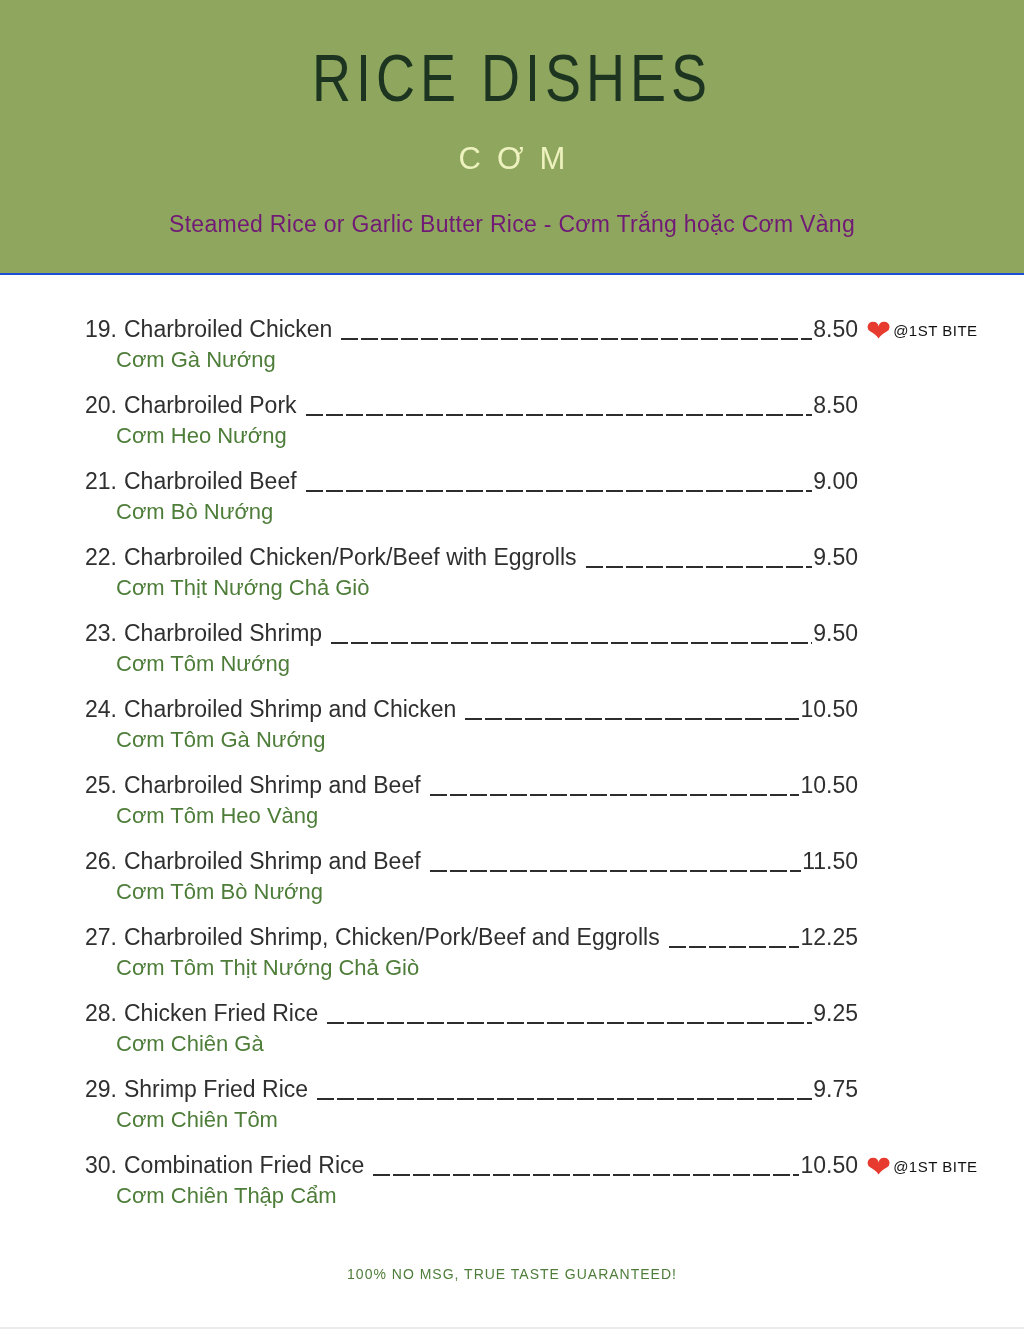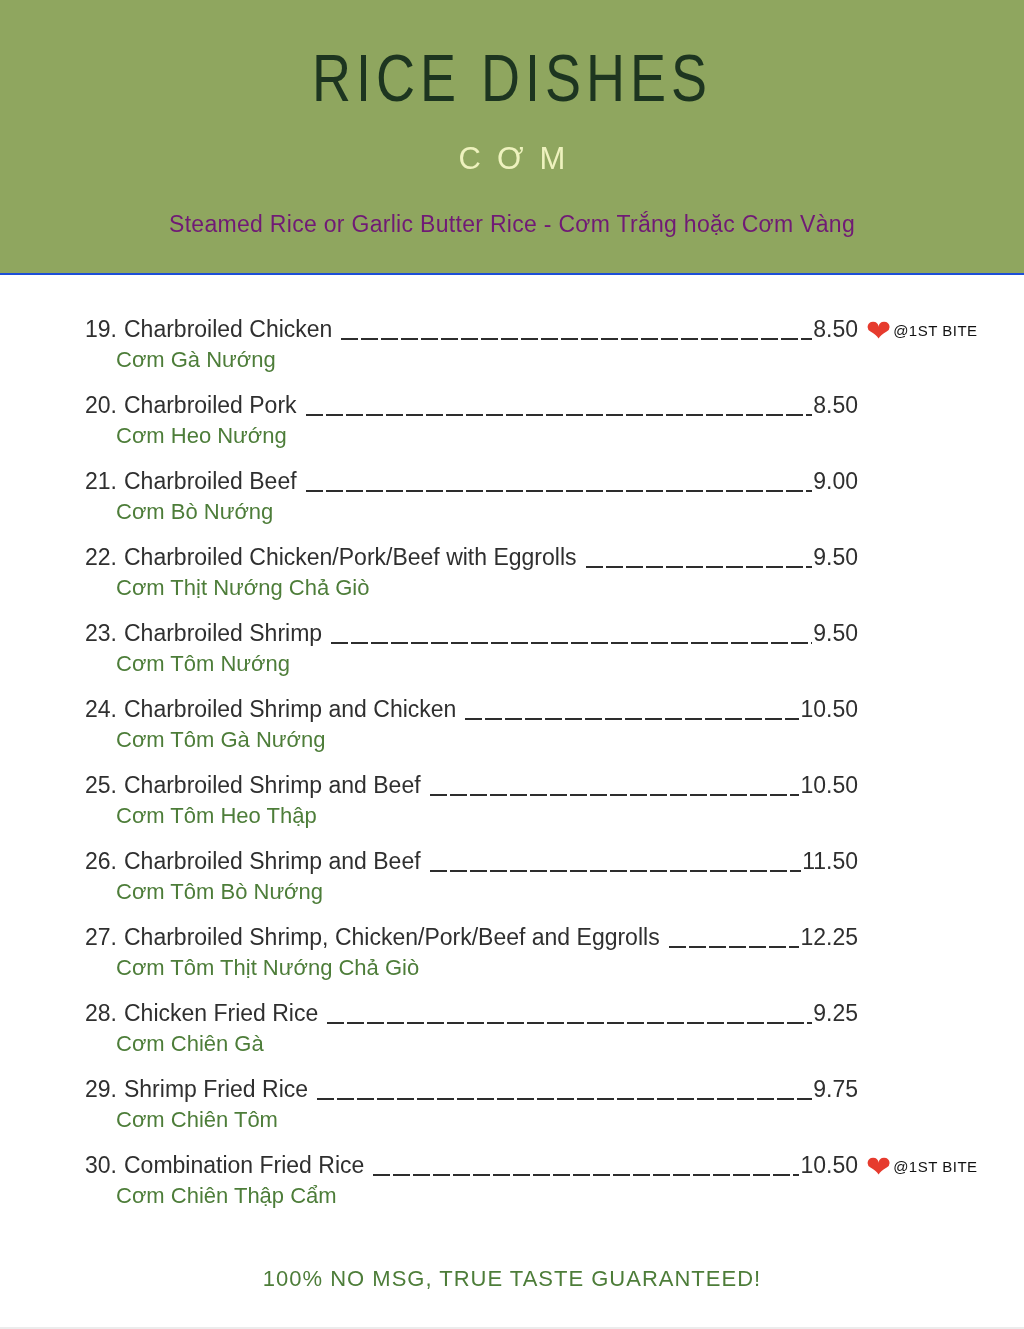--- a/index.html
+++ b/index.html
@@ -71,21 +71,21 @@
   }
   .item-vn{
     margin-left:31px;margin-top:2px;
     height:28px;line-height:28px;
     font-size:22px;color:#4d7d39;
   }
   
   .footer{
     position:absolute;top:1266px;left:0;width:1024px;
     text-align:center;
-    font-size:22px;color:#4d7d39;letter-spacing:1px;
+    font-size:14px;color:#4d7d39;letter-spacing:1px;
     font-weight:400;
   }
   .bottom-edge{
     position:absolute;bottom:0;left:0;width:1024px;height:2px;
     background:#ececec;
   }
 </style>
 </head>
 <body>
 
@@ -167,21 +167,21 @@
   </div>
 
   <div class="item">
     <div class="item-main">
       <span class="item-label">
         <span class="item-number">25.</span><span class="item-name-text">Charbroiled Shrimp and Beef</span>
       </span>
       <span class="leader"></span>
       <span class="item-price">10.50</span>
     </div>
-    <div class="item-vn">Cơm Tôm Heo Thập</div>
+    <div class="item-vn">Cơm Tôm Heo Vàng</div>
   </div>
 
   <div class="item">
     <div class="item-main">
       <span class="item-label">
         <span class="item-number">26.</span><span class="item-name-text">Charbroiled Shrimp and Beef</span>
       </span>
       <span class="leader"></span>
       <span class="item-price">11.50</span>
     </div>

